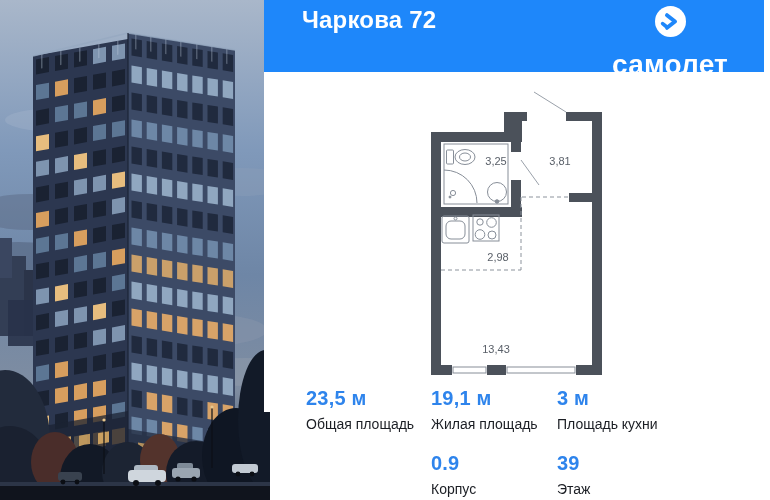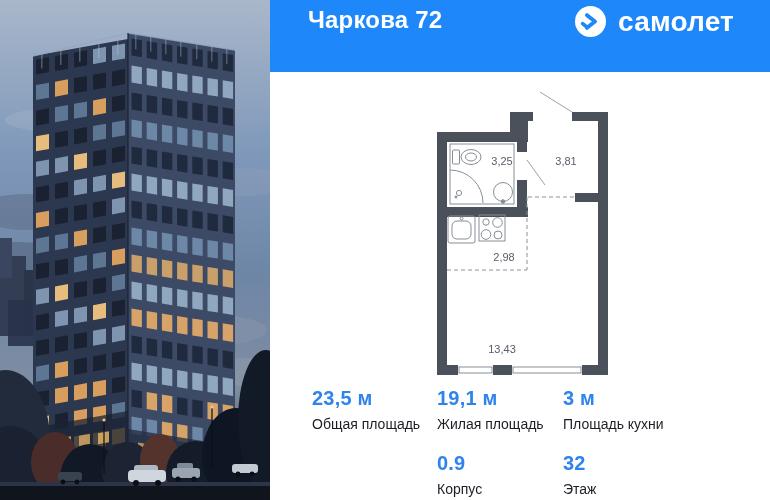--- a/index.html
+++ b/index.html
@@ -2,27 +2,27 @@
 <html><head>
 <meta charset="utf-8">
 <style>
   html,body{margin:0;padding:0;}
   body{
     width:770px;height:500px;position:relative;overflow:hidden;
     background:#ffffff;font-family:"Liberation Sans",sans-serif;
     -webkit-font-smoothing:antialiased;
   }
   .photo{position:absolute;left:0;top:0;width:270px;height:500px;}
-  .panel{position:absolute;left:270px;top:0;width:500px;height:412px;background:#fff;}
+  .panel{position:absolute;left:264px;top:0;width:500px;height:412px;background:#fff;}
   .hdr{position:absolute;left:0;top:0;width:500px;height:72px;background:#1e87fa;}
   .hdr-title{
     position:absolute;left:38px;top:6px;font-size:24px;font-weight:bold;
     color:#fff;letter-spacing:.2px;white-space:nowrap;
   }
-  .logo{position:absolute;right:36px;top:6px;display:flex;align-items:center;gap:12px;}
+  .logo{position:absolute;right:36px;top:6px;display:flex;align-items:center;gap:12px;flex-direction:column;}
   .logo-text{font-size:28px;font-weight:bold;color:#fff;letter-spacing:.2px;line-height:31px;}
   .plan-svg{position:absolute;left:155px;top:85px;}
   .plan-label{font-family:"Liberation Sans",sans-serif;font-size:11px;fill:#5a6069;}
   .cell{position:absolute;white-space:nowrap;}
   .cell .v{font-size:20px;font-weight:bold;color:#2e84ec;letter-spacing:.2px;line-height:28px;}
   .cell .l{font-size:14px;color:#1b1e24;margin-top:4px;}
 </style>
 </head>
 <body>
 
@@ -411,16 +411,16 @@
   </div>
   <div class="cell" style="left:293px;top:384px">
     <div class="v">3 м</div>
     <div class="l">Площадь кухни</div>
   </div>
   <div class="cell" style="left:167px;top:449px">
     <div class="v">0.9</div>
     <div class="l">Корпус</div>
   </div>
   <div class="cell" style="left:293px;top:449px">
-    <div class="v">32</div>
+    <div class="v">39</div>
     <div class="l">Этаж</div>
   </div>
 </div>
 
 </body></html>

